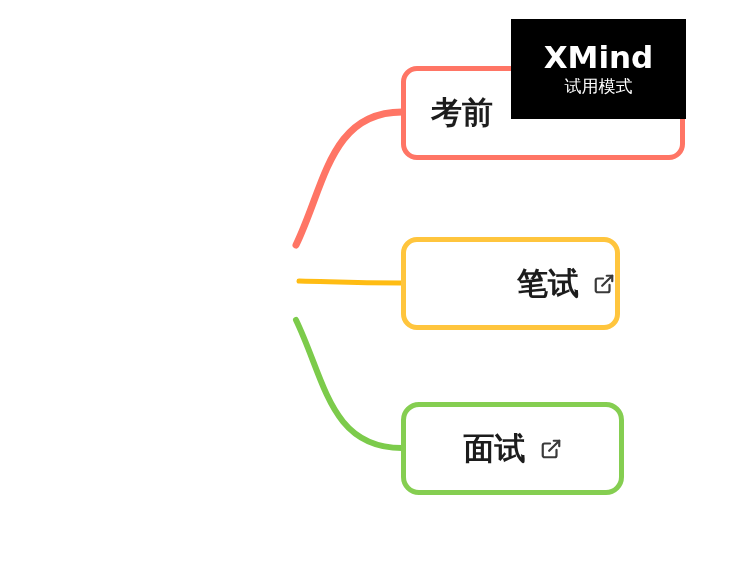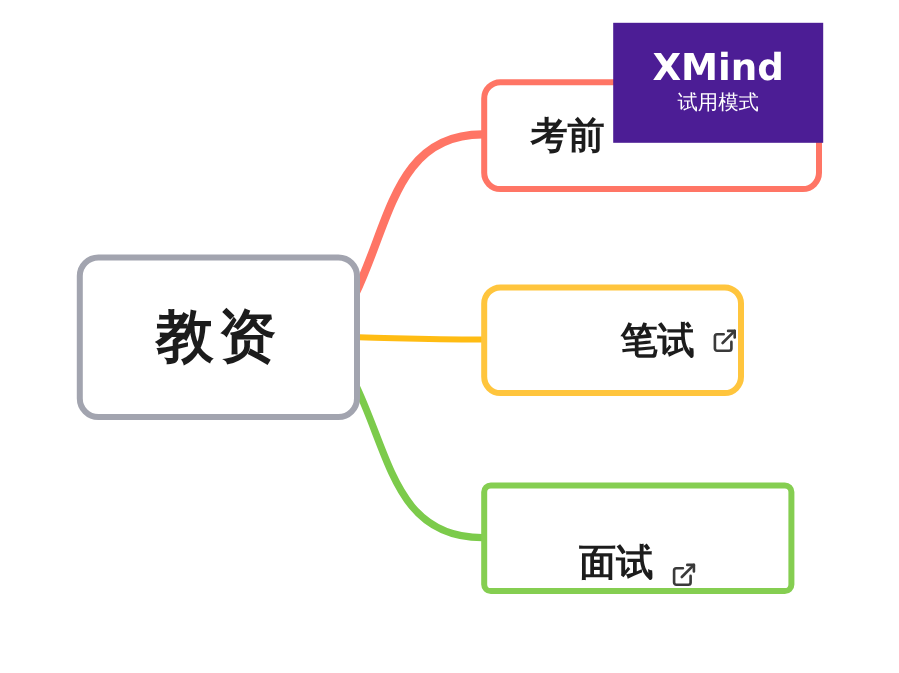--- a/index.html
+++ b/index.html
@@ -36,48 +36,47 @@
     font-size: 48px;
     letter-spacing: 4px;
   }
   .node-top {
     left: 401px; top: 66px;
     width: 284px; height: 94px;
     border: 5px solid #FF7565;
     border-radius: 16px;
     font-size: 31px;
     justify-content: flex-start;
-    padding-left: 36px;
+    padding-left: 25px;
   }
   .node-middle {
     left: 401px; top: 237px;
     width: 219px; height: 93px;
     border: 5px solid #FFC53D;
     border-radius: 16px;
     font-size: 31px;
     justify-content: flex-end;
   }
   .node-bottom {
     left: 401px; top: 402px;
-    width: 261px; height: 93px;
+    width: 223px; height: 93px;
     border: 5px solid #85CE51;
-    border-radius: 8px;
+    border-radius: 18px;
     font-size: 31px;
-    align-items: flex-end;
   }
   .link-icon {
     margin-left: 14px;
     display: inline-flex;
     align-items: center;
   }
   .watermark {
     position: absolute;
     left: 511px; top: 19px;
     width: 175px; height: 100px;
-    background: #4c1d95;
+    background: #000000;
     color: #ffffff;
     display: flex;
     flex-direction: column;
     align-items: center;
     justify-content: center;
     gap: 3px;
     z-index: 5;
   }
   .watermark .brand {
     font-size: 31px;
@@ -94,23 +93,20 @@
 <body>
 
 <div class="canvas">
 
   <svg class="connectors" viewBox="0 0 749 561" xmlns="http://www.w3.org/2000/svg">
     <path d="M 296 245 C 325 185 330 112 402 112" fill="none" stroke="#FF7565" stroke-width="7" stroke-linecap="round"></path>
     <path d="M 299 281 C 340 282 355 283 402 283" fill="none" stroke="#FFBC13" stroke-width="5" stroke-linecap="round"></path>
     <path d="M 296 320 C 325 380 330 448 402 448" fill="none" stroke="#7CCB4B" stroke-width="6" stroke-linecap="round"></path>
   </svg>
 
-  <div class="node node-root">
-    <span>教资</span>
-  </div>
 
   <div class="node node-top">
     <span>考前</span>
   </div>
 
   <div class="node node-middle">
     <span>笔试</span>
     <span class="link-icon">
       <svg width="22" height="22" viewBox="0 0 24 24" fill="none" stroke="#3a3a3a" stroke-width="2.4" stroke-linecap="round" stroke-linejoin="round">
         <path d="M18 13v6a2 2 0 0 1-2 2H5a2 2 0 0 1-2-2V8a2 2 0 0 1 2-2h6"></path>

